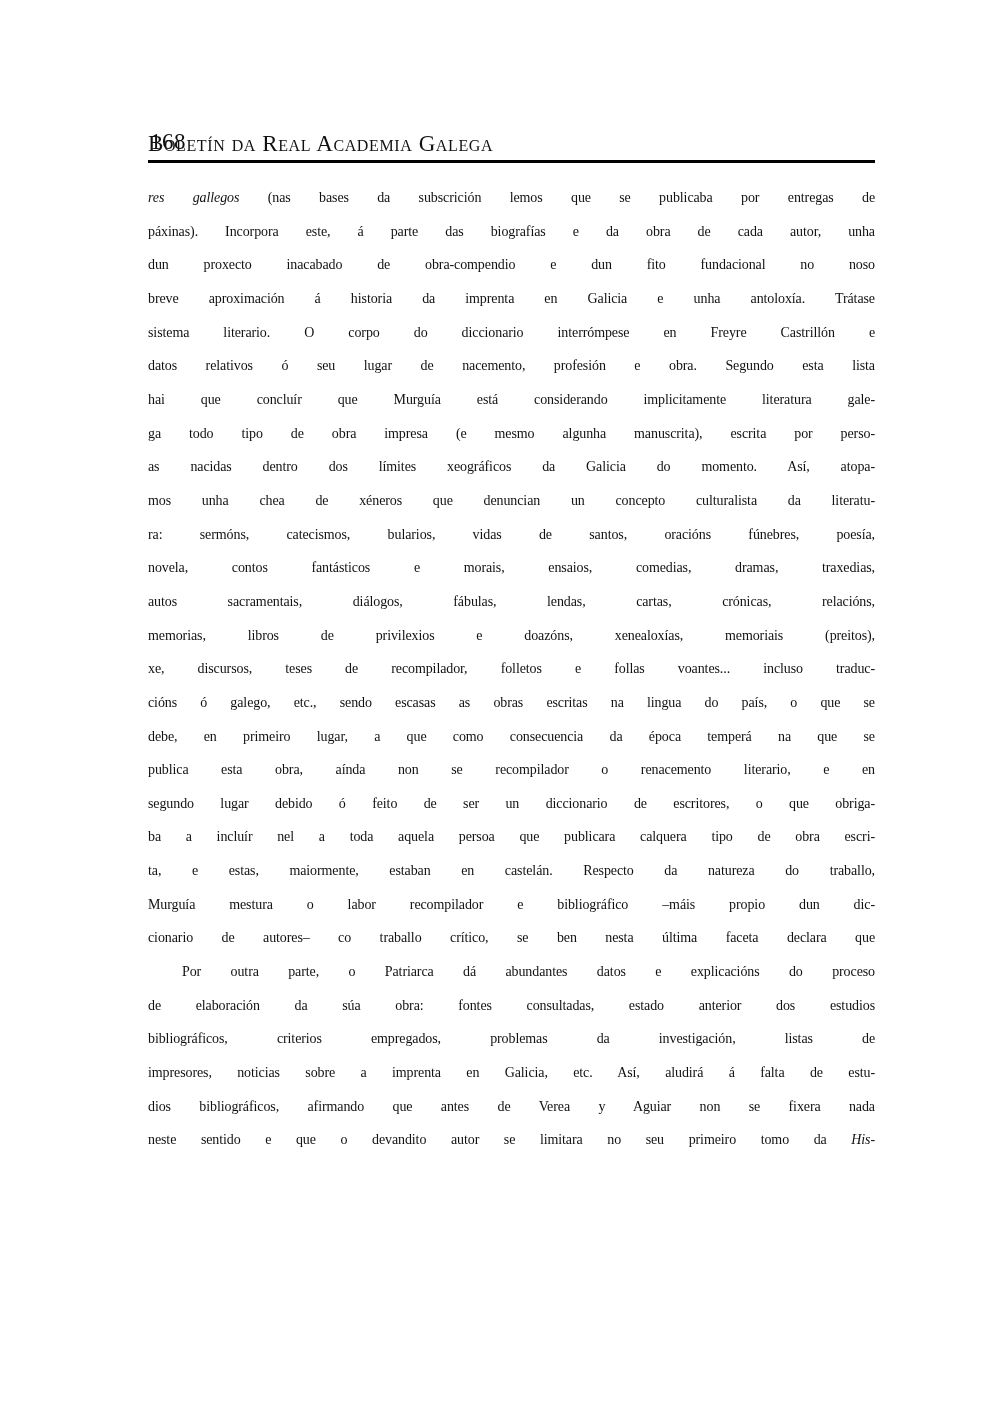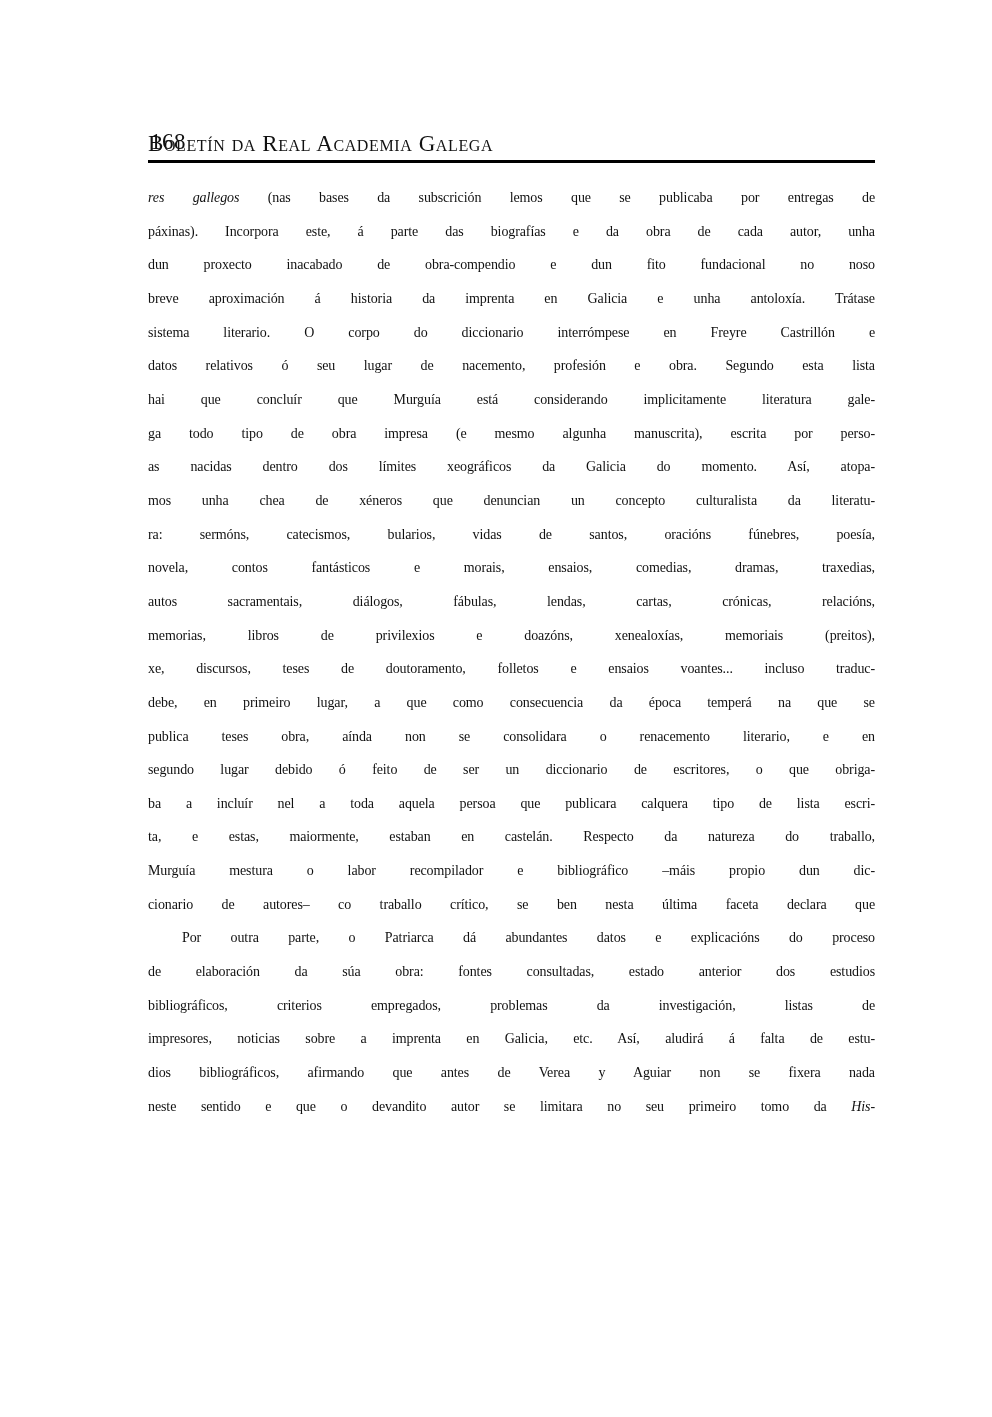--- a/index.html
+++ b/index.html
@@ -79,25 +79,26 @@
           <div class="line"><span>sistema literario. O corpo do diccionario interrómpese en Freyre Castrillón e</span></div>
           <div class="line"><span>datos relativos ó seu lugar de nacemento, profesión e obra. Segundo esta lista</span></div>
           <div class="line"><span>hai que concluír que Murguía está considerando implicitamente literatura gale-</span></div>
           <div class="line"><span>ga todo tipo de obra impresa (e mesmo algunha manuscrita), escrita por perso-</span></div>
           <div class="line"><span>as nacidas dentro dos límites xeográficos da Galicia do momento. Así, atopa-</span></div>
           <div class="line"><span>mos unha chea de xéneros que denuncian un concepto culturalista da literatu-</span></div>
           <div class="line"><span>ra: sermóns, catecismos, bularios, vidas de santos, oracións fúnebres, poesía,</span></div>
           <div class="line"><span>novela, contos fantásticos e morais, ensaios, comedias, dramas, traxedias,</span></div>
           <div class="line"><span>autos sacramentais, diálogos, fábulas, lendas, cartas, crónicas, relacións,</span></div>
           <div class="line"><span>memorias, libros de privilexios e doazóns, xenealoxías, memoriais (preitos),</span></div>
-          <div class="line"><span>xe, discursos, teses de doutoramento, folletos e ensaios voantes... incluso traduc-</span></div>
+          <div class="line"><span>xe, discursos, teses de recompilador, folletos e follas voantes... incluso traduc-</span></div>
+          <div class="line"><span>cións ó galego, etc., sendo escasas as obras escritas na lingua do país, o que se</span></div>
           <div class="line"><span>debe, en primeiro lugar, a que como consecuencia da época temperá na que se</span></div>
-          <div class="line"><span>publica teses obra, aínda non se consolidara o renacemento literario, e en</span></div>
+          <div class="line"><span>publica esta obra, aínda non se recompilador o renacemento literario, e en</span></div>
           <div class="line"><span>segundo lugar debido ó feito de ser un diccionario de escritores, o que obriga-</span></div>
-          <div class="line"><span>ba a incluír nel a toda aquela persoa que publicara calquera tipo de lista escri-</span></div>
+          <div class="line"><span>ba a incluír nel a toda aquela persoa que publicara calquera tipo de obra escri-</span></div>
           <div class="line"><span>ta, e estas, maiormente, estaban en castelán. Respecto da natureza do traballo,</span></div>
           <div class="line"><span>Murguía mestura o labor recompilador e bibliográfico –máis propio dun dic-</span></div>
           <div class="line"><span>cionario de autores– co traballo crítico, se ben nesta última faceta declara que</span></div>
         </div>
         <div>
           <div class="line indent"><span>Por outra parte, o Patriarca dá abundantes datos e explicacións do proceso</span></div>
           <div class="line"><span>de elaboración da súa obra: fontes consultadas, estado anterior dos estudios</span></div>
           <div class="line"><span>bibliográficos, criterios empregados, problemas da investigación, listas de</span></div>
           <div class="line"><span>impresores, noticias sobre a imprenta en Galicia, etc. Así, aludirá á falta de estu-</span></div>
           <div class="line"><span>dios bibliográficos, afirmando que antes de Verea y Aguiar non se fixera nada</span></div>

